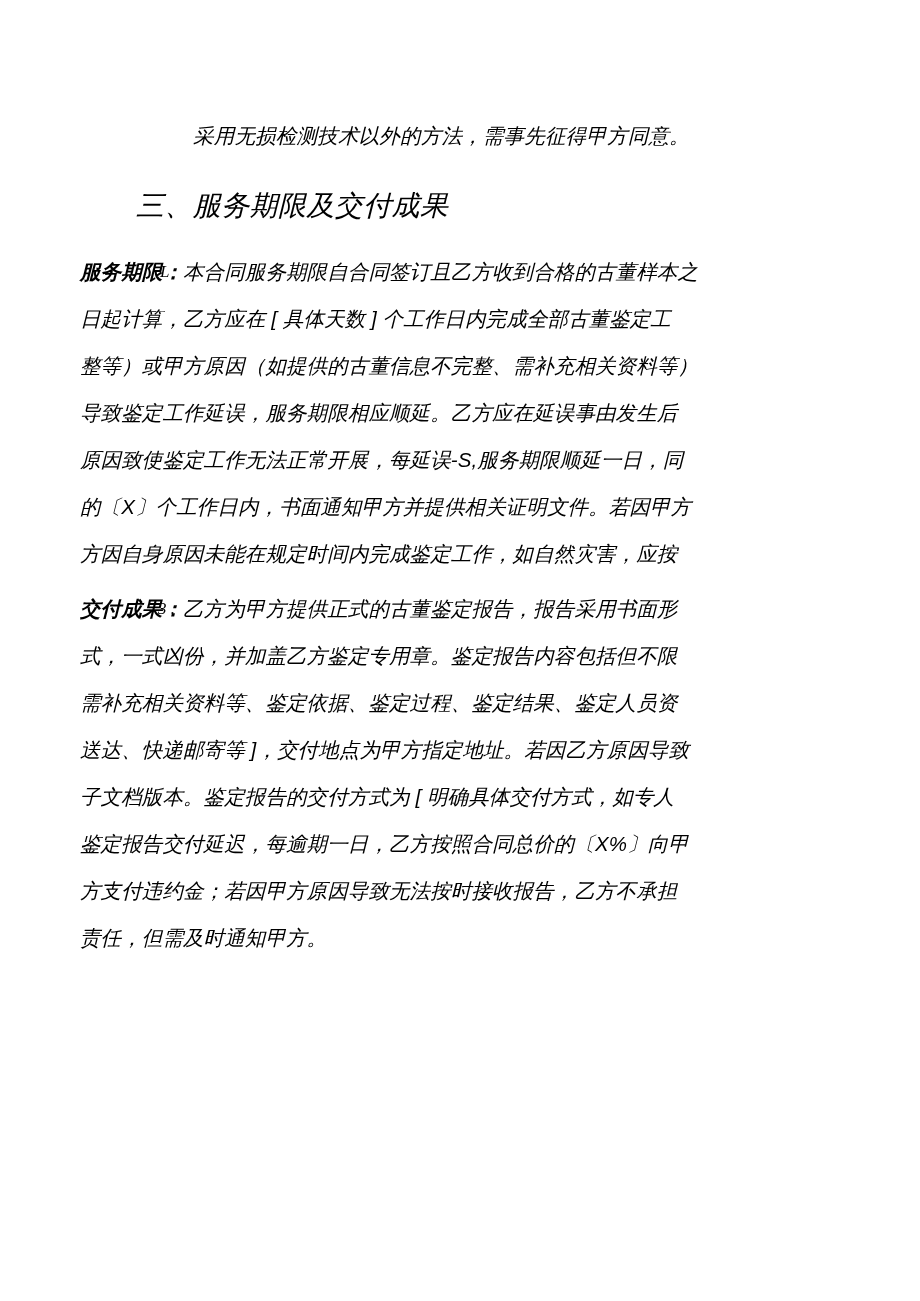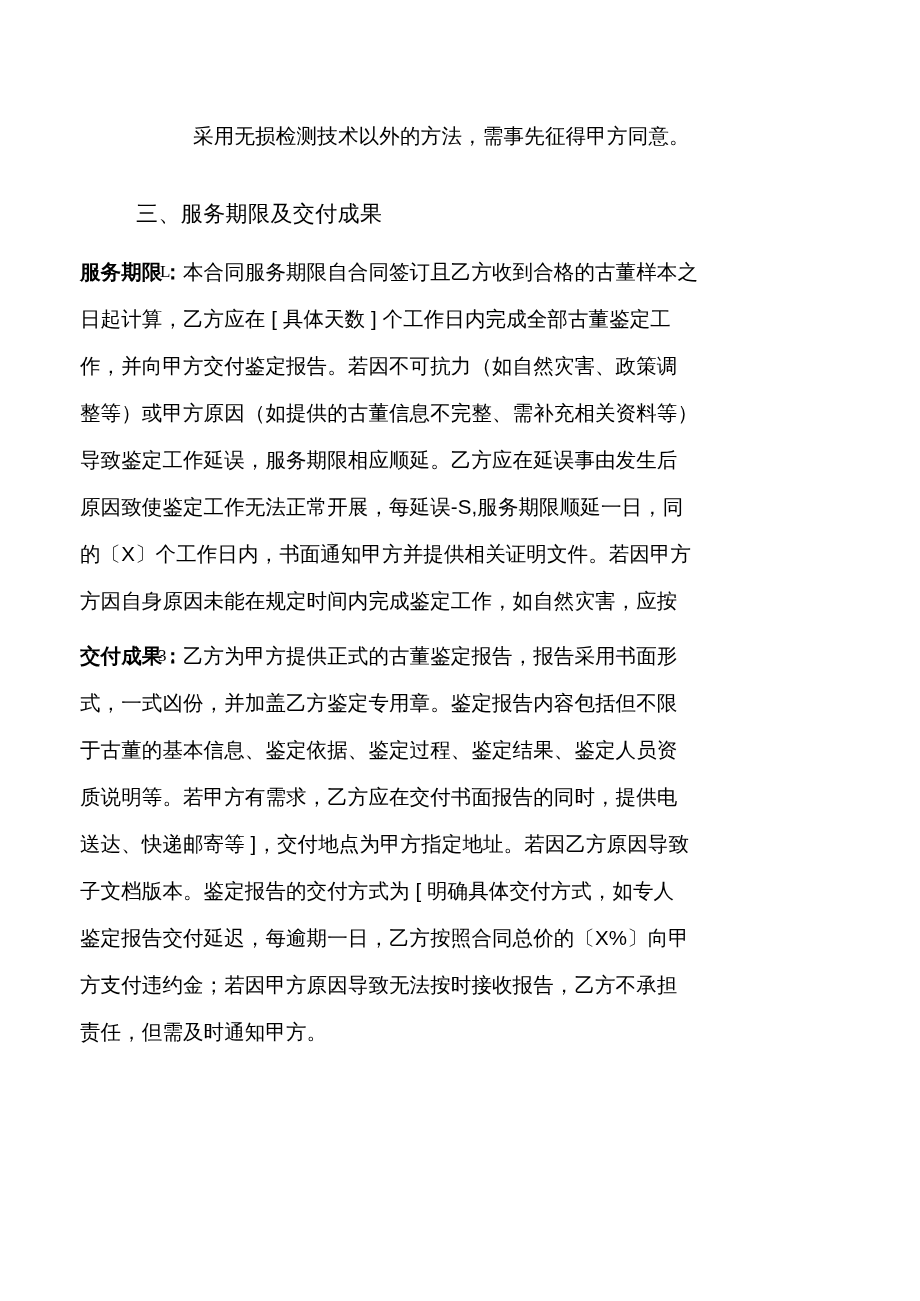--- a/index.html
+++ b/index.html
@@ -14,40 +14,41 @@
     font-family: "Liberation Sans", "DejaVu Sans", sans-serif;
     color: #000000;
     overflow: hidden;
   }
   .page {
     position: relative;
     width: 770px;
     height: 1301px;
     background: #ffffff;
     box-sizing: border-box;
+    font-style: italic;
   }
 
   
   .cont-para {
     position: absolute;
     left: 193px;
     top: 112px;
     width: 590px;
     font-size: 20.5px;
     line-height: 47px;
     letter-spacing: 0.2px;
     white-space: nowrap;
   }
 
   
   .section-heading {
     position: absolute;
     left: 136px;
-    top: 190px;
-    font-size: 22px;
+    top: 182px;
+    font-size: 28px;
     line-height: 47px;
     letter-spacing: 0.4px;
     white-space: nowrap;
   }
 
   
   .list-block {
     position: absolute;
     left: 0;
     top: 248px;
@@ -99,38 +100,36 @@
 
   <div class="section-heading">三、服务期限及交付成果</div>
 
   <div class="list-block">
 
     <div class="list-item">
       <span class="marker">L</span>
       <div class="item-body">
         <div class="line"><span class="lbl">服务期限：</span><span>本合同服务期限自合同签订且乙方收到合格的古董样本之</span></div>
         <div class="line">日起计算，乙方应在 [ 具体天数 ] 个工作日内完成全部古董鉴定工</div>
-        <div class="line">作，并向甲方交付鉴定报告。若因不可抗力（如自然灾害、政策调</div>
         <div class="line">整等）或甲方原因（如提供的古董信息不完整、需补充相关资料等）</div>
         <div class="line">导致鉴定工作延误，服务期限相应顺延。乙方应在延误事由发生后</div>
         <div class="line">原因致使鉴定工作无法正常开展，每延误-S,服务期限顺延一日，同</div>
         <div class="line">的〔X〕个工作日内，书面通知甲方并提供相关证明文件。若因甲方</div>
         <div class="line">方因自身原因未能在规定时间内完成鉴定工作，如自然灾害，应按</div>
       </div>
     </div>
 
     <div class="item-gap"></div>
 
     <div class="list-item">
       <span class="marker marker-wide">3 .</span>
       <div class="item-body">
         <div class="line"><span class="lbl">交付成果：</span><span>乙方为甲方提供正式的古董鉴定报告，报告采用书面形</span></div>
         <div class="line">式，一式凶份，并加盖乙方鉴定专用章。鉴定报告内容包括但不限</div>
-        <div class="line">于古董的基本信息、鉴定依据、鉴定过程、鉴定结果、鉴定人员资</div>
-        <div class="line">质说明等。若甲方有需求，乙方应在交付书面报告的同时，提供电</div>
+        <div class="line">需补充相关资料等、鉴定依据、鉴定过程、鉴定结果、鉴定人员资</div>
         <div class="line">送达、快递邮寄等 ]，交付地点为甲方指定地址。若因乙方原因导致</div>
         <div class="line">子文档版本。鉴定报告的交付方式为 [ 明确具体交付方式，如专人</div>
         <div class="line">鉴定报告交付延迟，每逾期一日，乙方按照合同总价的〔X%〕向甲</div>
         <div class="line">方支付违约金；若因甲方原因导致无法按时接收报告，乙方不承担</div>
         <div class="line">责任，但需及时通知甲方。</div>
       </div>
     </div>
 
   </div>
 

